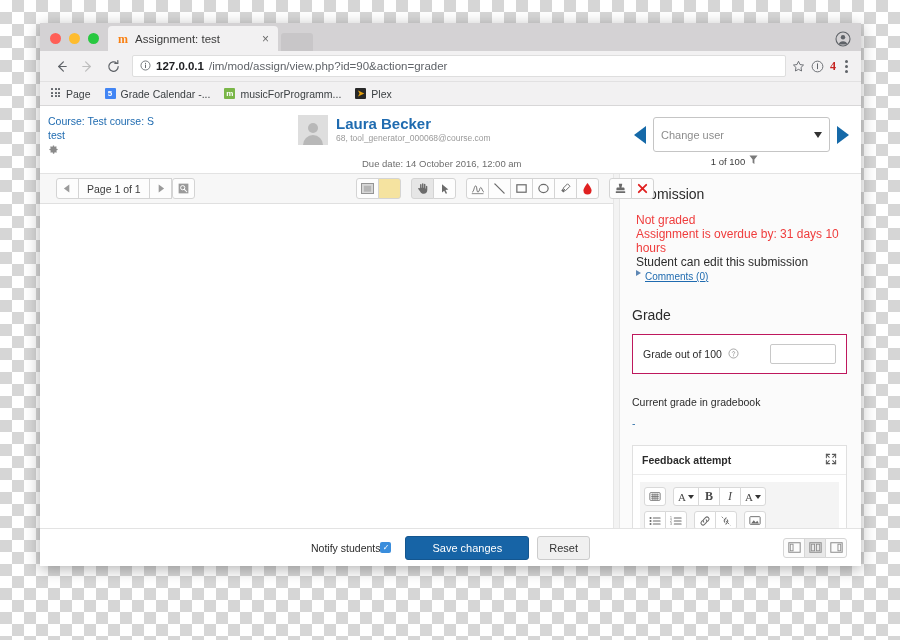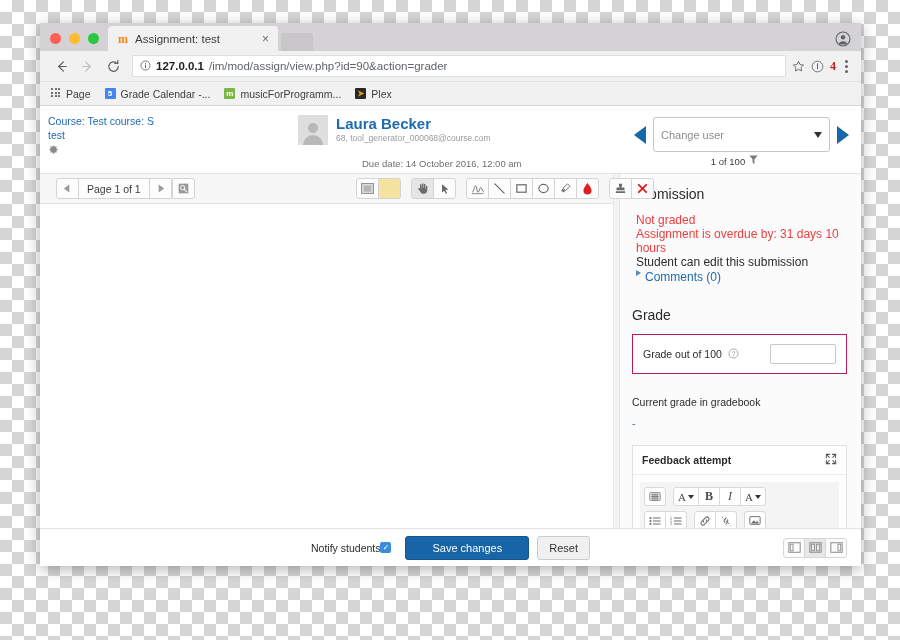--- a/index.html
+++ b/index.html
@@ -234,21 +234,21 @@
   }
   .sec-title { font-size: 14px; color: #2b2b2b; font-weight: normal; margin-bottom: 11px; }
   .status-strip {
     background: #efefef; font-size: 10px; color: #2b2b2b;
     padding: 3px 4px; margin-bottom: 2px;
   }
   .st-line { font-size: 12px; color: #2b2b2b; line-height: 14px; padding-left: 4px; }
   .st-line.red { color: #ef3c3c; }
   .comments-line {
     display: flex; align-items: flex-start; gap: 4px; padding-left: 4px;
-    font-size: 12px; color: #1f6bb0; line-height: 14px; margin-top: 1px;
+    font-size: 10px; color: #1f6bb0; line-height: 14px; margin-top: 1px; text-decoration: underline;
   }
   .tri-small { width:0;height:0;border-top:3.5px solid transparent;border-bottom:3.5px solid transparent;border-left:5px solid #5d87b4; }
 
   .grade-title { margin-top: 23px; }
   .card {
     background: #ffffff; border: 1px solid #be185d;
     display: flex; align-items: center; justify-content: space-between;
     padding: 9px 10px;
   }
   .grade-label { font-size: 10.5px; color: #2b2b2b; display: flex; align-items: center; gap: 6px; }

